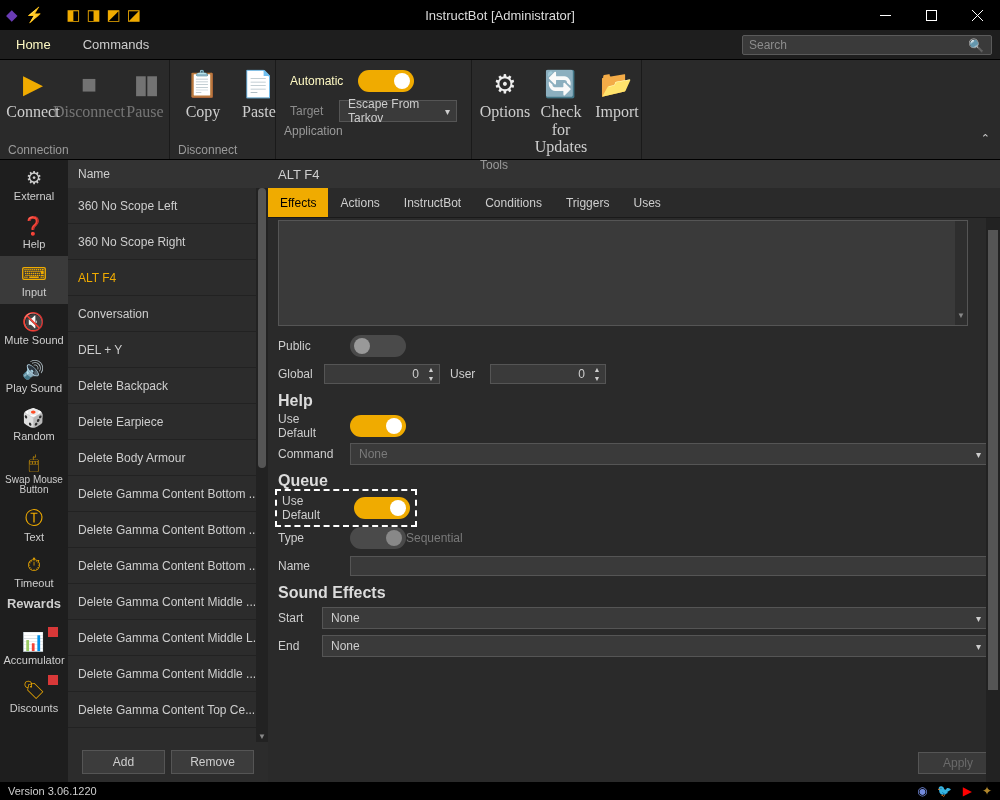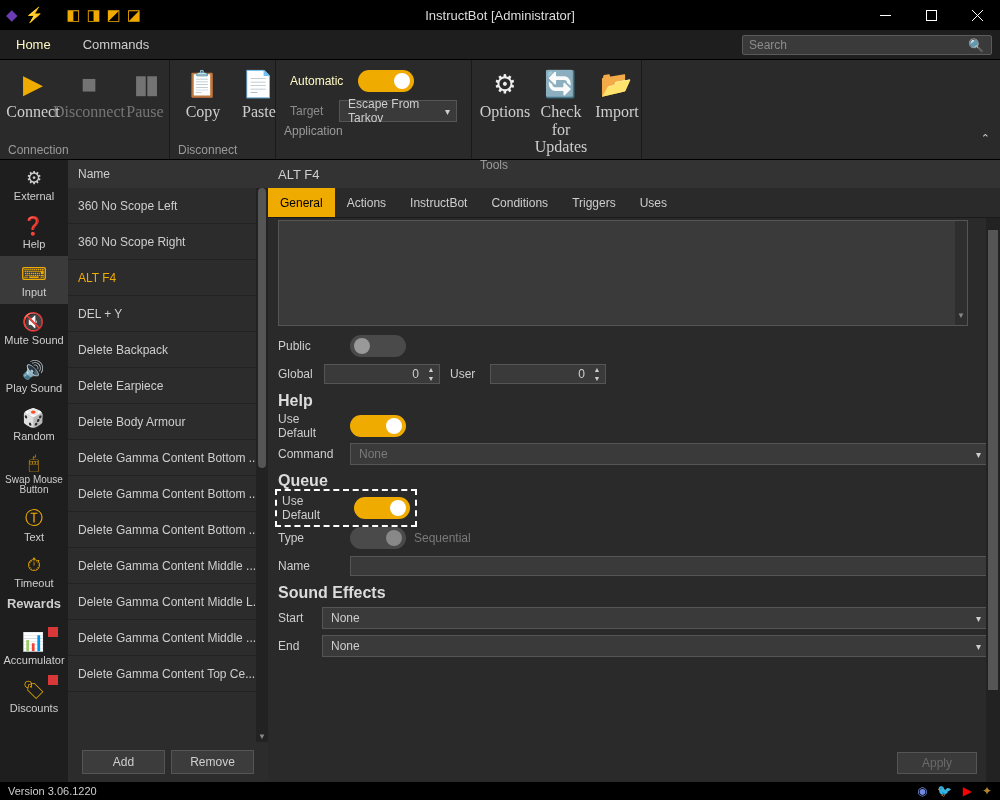--- a/index.html
+++ b/index.html
@@ -81,26 +81,26 @@
   .descbox .dscroll .dthumb { position: absolute; left: 2px; width: 8px; bottom: 0; height: 14px; color: #888; font-size: 8px; text-align: center; }
   .formrow { display: flex; align-items: center; gap: 10px; min-height: 28px; }
   .formrow .flabel { width: 62px; font-size: 12px; color: #cecece; }
   .secthdr { font-weight: bold; font-size: 16px; color: #dcdcdc; padding: 4px 0 2px 0; }
   .numspin { background: #3a3a3a; border: 1px solid #555; height: 20px; width: 116px; display: flex; align-items: center; position: relative; }
   .numspin .v { flex: 1; text-align: right; padding-right: 20px; font-size: 12px; color: #cecece; }
   .numspin .spins { position: absolute; right: 0; top: 0; width: 16px; height: 100%; display: flex; flex-direction: column; }
   .numspin .spins div { flex: 1; font-size: 7px; display: flex; align-items: center; justify-content: center; color: #cecece; }
   .dropdown.wide { flex: 1; }
   .textbox { flex: 1; background: #3a3a3a; border: 1px solid #555; height: 20px; }
-  .queuetype { display: flex; align-items: center; gap: 8px; }
+  .queuetype { display: flex; align-items: center; }
   .qslider { width: 56px; height: 22px; background: #4a4a4a; border-radius: 11px; position: relative; }
   .qslider::after { content: ""; position: absolute; width: 16px; height: 16px; background: #888; border-radius: 50%; top: 3px; right: 4px; }
   .qsl-lbl { color: #7a7a7a; font-size: 12px; }
   .highlight-dash { outline: 2px dashed #fff; outline-offset: 1px; padding: 2px 4px; }
-  .applyrow { position: absolute; right: 23px; bottom: 8px; }
+  .applyrow { position: absolute; right: 2px; bottom: 8px; }
   .applyrow .btn { width: 80px; height: 22px; background: #3a3a3a; border: 1px solid #555; color: #6a6a6a; display: flex; align-items: center; justify-content: center; font-size: 12px; }
   .detailscroll { position: absolute; right: 0; top: 0; width: 14px; height: 100%; background: #222; }
   .detailscroll .dthumb2 { position: absolute; left: 2px; width: 10px; background: #555; top: 12px; height: 460px; }
 
   
   .footer { position: absolute; bottom: 0; left: 0; right: 0; height: 18px; background: #000; display: flex; align-items: center; justify-content: space-between; padding: 0 8px; font-size: 11px; color: #cecece; }
   .footer .ficons { display: flex; gap: 10px; align-items: center; }
   .footer .ficons span { font-size: 12px; }
   .disc { color: #7289da; }
   .tw { color: #1da1f2; }
@@ -270,20 +270,21 @@
         <span class="rlbl">Discounts</span>
       </div>
   </div>
 
   <div class="cmdlist">
     <div class="hdr">Name</div>
     <div class="items">
       <div class="item">360 No Scope Left</div>
       <div class="item">360 No Scope Right</div>
       <div class="item selected">ALT F4</div>
+      <div class="item">Conversation</div>
       <div class="item">DEL + Y</div>
       <div class="item">Delete Backpack</div>
       <div class="item">Delete Earpiece</div>
       <div class="item">Delete Body Armour</div>
       <div class="item">Delete Gamma Content Bottom ...</div>
       <div class="item">Delete Gamma Content Bottom ...</div>
       <div class="item">Delete Gamma Content Bottom ...</div>
       <div class="item">Delete Gamma Content Middle ...</div>
       <div class="item">Delete Gamma Content Middle L...</div>
       <div class="item">Delete Gamma Content Middle ...</div>
@@ -296,21 +297,21 @@
     </div>
     <div class="btnrow">
       <div class="btn">Add</div>
       <div class="btn">Remove</div>
     </div>
   </div>
 
   <div class="detail">
     <div class="titlebar2">ALT F4</div>
     <div class="tabs">
-      <div class="dtab active">General</div>
+      <div class="dtab active">Effects</div>
       <div class="dtab">Actions</div>
       <div class="dtab">InstructBot</div>
       <div class="dtab">Conditions</div>
       <div class="dtab">Triggers</div>
       <div class="dtab">Uses</div>
     </div>
     <div class="body">
       <div class="descbox">
         <div class="dscroll">
             <div class="dthumb">▼</div>

